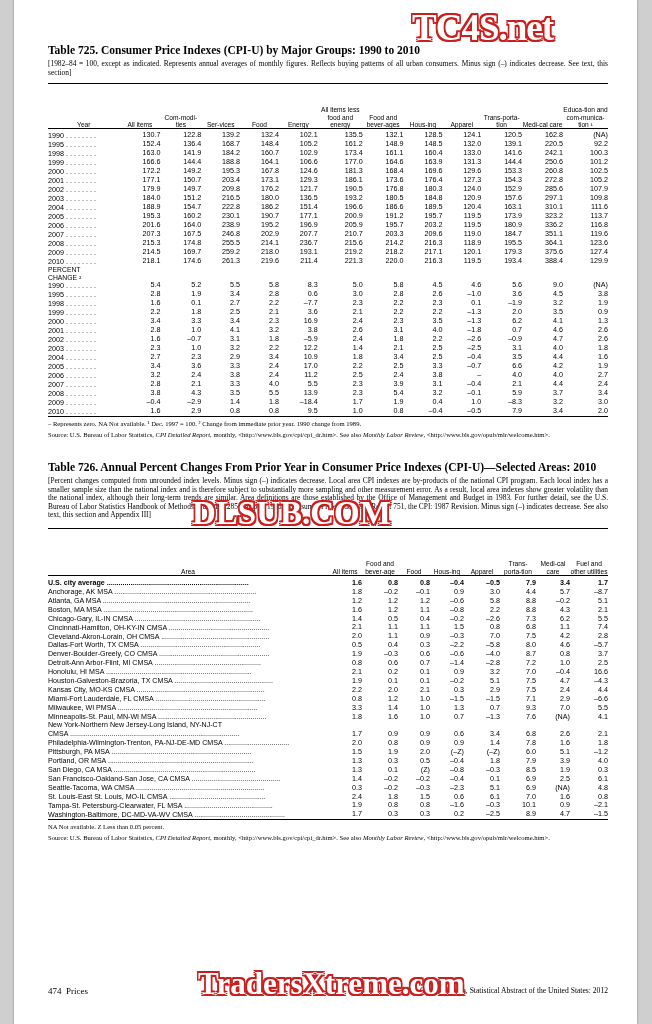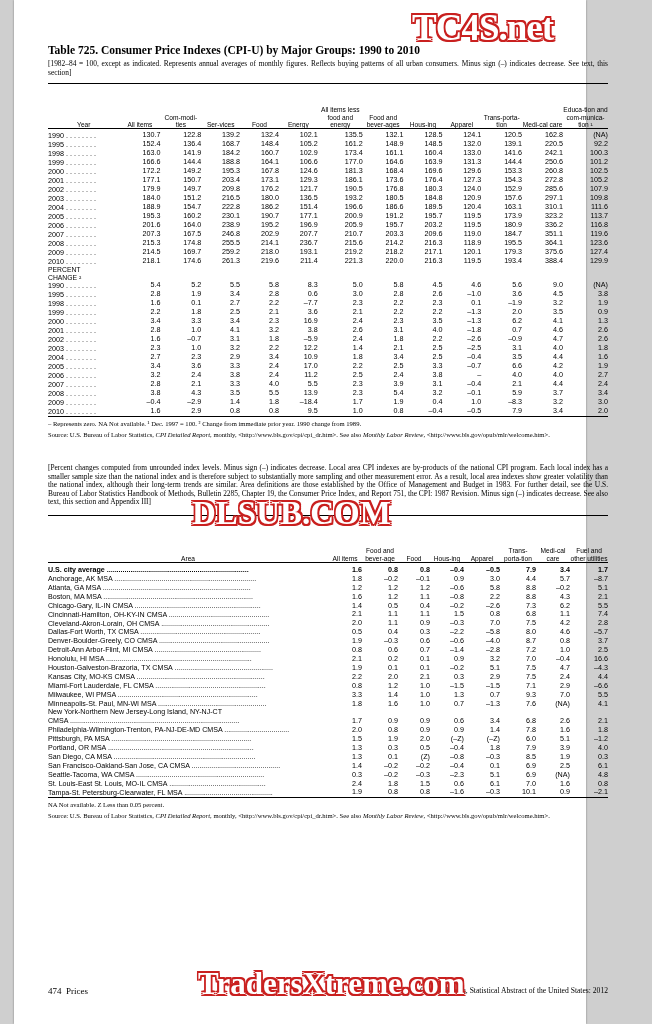--- a/index.html
+++ b/index.html
@@ -5,21 +5,21 @@
   html,body{margin:0;padding:0;}
   body{
     width:652px;height:1024px;
     background:#cfcfcf;
     font-family:"Liberation Serif", serif;
     position:relative;
     overflow:hidden;
   }
   .page{
     position:absolute;
-    left:14px;top:0;width:572px;height:1024px;
+    left:14px;top:0;width:623px;height:1024px;
     background:#ffffff;
     box-shadow:0 0 2px rgba(0,0,0,.4);
   }
   .inner{position:absolute;left:34px;top:0;width:560px;}
 
   
   .wm{position:absolute;font-weight:bold;color:#c9201f;pointer-events:none;}
   .wm1{top:6px;left:412px;font-size:37px;letter-spacing:-1px;
        font-family:"Liberation Serif",serif;
        color:#ffffff;
@@ -578,20 +578,21 @@
           </tr>
     </tbody>
       </table>
 
     <div class="fn">–  Represents zero. NA Not available. ¹ Dec. 1997 = 100. ² Change from immediate prior year. 1990 change from 1989.</div>
     <div class="src">
       Source: U.S. Bureau of Labor Statistics, <i>CPI Detailed Report</i>, monthly, &lt;http://www.bls.gov/cpi/cpi_dr.htm&gt;. See also <i>Monthly Labor Review</i>, &lt;http://www.bls.gov/opub/mlr/welcome.htm&gt;.
     </div>
 
     <div style="height:22px"></div>
+    <h2 class="tbl-title">Table 726. Annual Percent Changes From Prior Year in Consumer Price Indexes (CPI-U)—Selected Areas: 2010</h2>
     <div class="headnote">[Percent changes computed from unrounded index levels. Minus sign (–) indicates decrease. Local area CPI indexes are by-products of the national CPI program. Each local index has a smaller sample size than the national index and is therefore subject to substantially more sampling and other measurement error. As a result, local area indexes show greater volatility than the national index, although their long-term trends are similar. Area definitions are those established by the Office of Management and Budget in 1983. For further detail, see the U.S. Bureau of Labor Statistics Handbook of Methods, Bulletin 2285, Chapter 19, the Consumer Price Index, and Report 751, the CPI: 1987 Revision. Minus sign (–) indicates decrease. See also text, this section and Appendix III]</div>
 
     <div style="height:8px"></div>
     <table class="t726">
       <colgroup>
         <col style="width:280px">
         <col style="width:34px">
           <col style="width:36px">
           <col style="width:32px">
         <col style="width:34px">
@@ -896,20 +897,31 @@
             <td class="arealab">Tampa-St. Petersburg-Clearwater, FL MSA .............................................</td>
             <td class="num">1.9</td>
             <td class="num">0.8</td>
             <td class="num">0.8</td>
             <td class="num">–1.6</td>
             <td class="num">–0.3</td>
             <td class="num">10.1</td>
             <td class="num">0.9</td>
             <td class="num">–2.1</td>
           </tr>
+          <tr>
+            <td class="arealab">Washington-Baltimore, DC-MD-VA-WV CMSA ..............................................</td>
+            <td class="num">1.7</td>
+            <td class="num">0.3</td>
+            <td class="num">0.3</td>
+            <td class="num">0.2</td>
+            <td class="num">–2.5</td>
+            <td class="num">8.9</td>
+            <td class="num">4.7</td>
+            <td class="num">–1.5</td>
+          </tr>
         </tbody>
       <tbody>
           <tr class="rule-top">
             <td colspan="9" style="height:1px"></td>
           </tr>
     </tbody>
       </table>
 
     <div class="fn">NA Not available. Z Less than 0.05 percent.</div>
     <div class="src">

